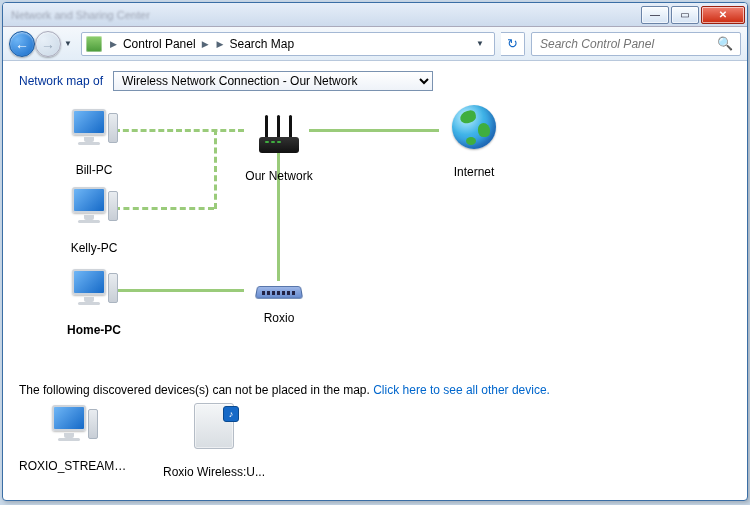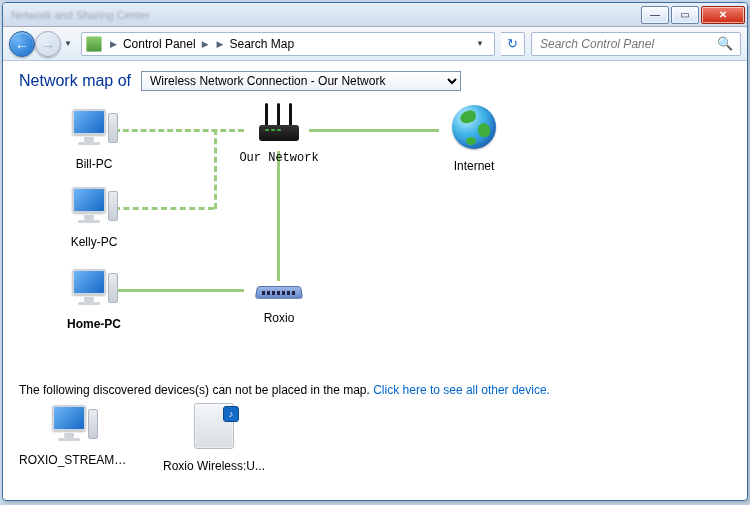--- a/index.html
+++ b/index.html
@@ -100,31 +100,31 @@
     border-radius:2px; display:flex; align-items:center; padding:0 6px;
   }
   .searchbox input {
     border:none; outline:none; flex:1; font-size:12px; font-style:italic; color:#888;
     background:transparent;
   }
   .search-icon { color:#1569c7; font-size:13px; }
   
   .content { flex:1; padding: 10px 16px 8px 16px; position:relative; overflow:hidden; }
   .mapof-row { display:flex; align-items:center; gap:10px; margin-bottom:8px; }
-  .mapof-label { color:#003399; font-size:16px;text-align:center; }
+  .mapof-label { color:#003399; font-size:12px;text-align:center; }
   .mapof-select {
     width:320px; height:20px; border:1px solid #7a92b0; background:linear-gradient(#fff,#eef2f8);
     font-size:12px; padding:0 4px;
   }
   
   .mapcanvas { position:relative; height:280px; }
   .node {
     position:absolute; width:90px; text-align:center;
   }
-  .node-label { margin-top:10px; font-size:12px; color:#000; white-space:nowrap; }
+  .node-label { margin-top:16px; font-size:12px; color:#000; white-space:nowrap; }
   
   .pc-icon { position:relative; width:48px; height:40px; margin:0 auto; }
   .pc-mon {
     position:absolute; left:2px; top:2px; width:34px; height:26px;
     border:2px solid #cfd4da; border-radius:3px;
     background:linear-gradient(135deg,#6fb6f6,#1569c7);
     box-shadow: 0 1px 2px rgba(0,0,0,.25);
   }
   .pc-stand { position:absolute; left:14px; top:30px; width:10px; height:5px; background:#cfd4da; border-radius:0 0 2px 2px;}
   .pc-base { position:absolute; left:8px; top:35px; width:22px; height:3px; background:#cfd4da; border-radius:2px;}
@@ -263,21 +263,21 @@
       <div class="node" style="left:30px; top:168px;font-weight:bold;">
         <div class="pc-icon">
           <div class="pc-mon"></div>
             <div class="pc-stand"></div>
             <div class="pc-base"></div>
             <div class="pc-tower"></div>
         </div>
         <div class="node-label">Home-PC</div>
       </div>
 
-      <div class="node" style="left:215px; top:0;font-family:Liberation Mono, monospace;">
+      <div class="node" style="left:215px; top:12px;">
         <div class="router-icon">
           <div class="router-ant a1"></div>
             <div class="router-ant a2"></div>
             <div class="router-ant a3"></div>
           <div class="router-body"></div>
             <div class="router-led"></div>
         </div>
         <div class="node-label">Our Network</div>
       </div>
 

